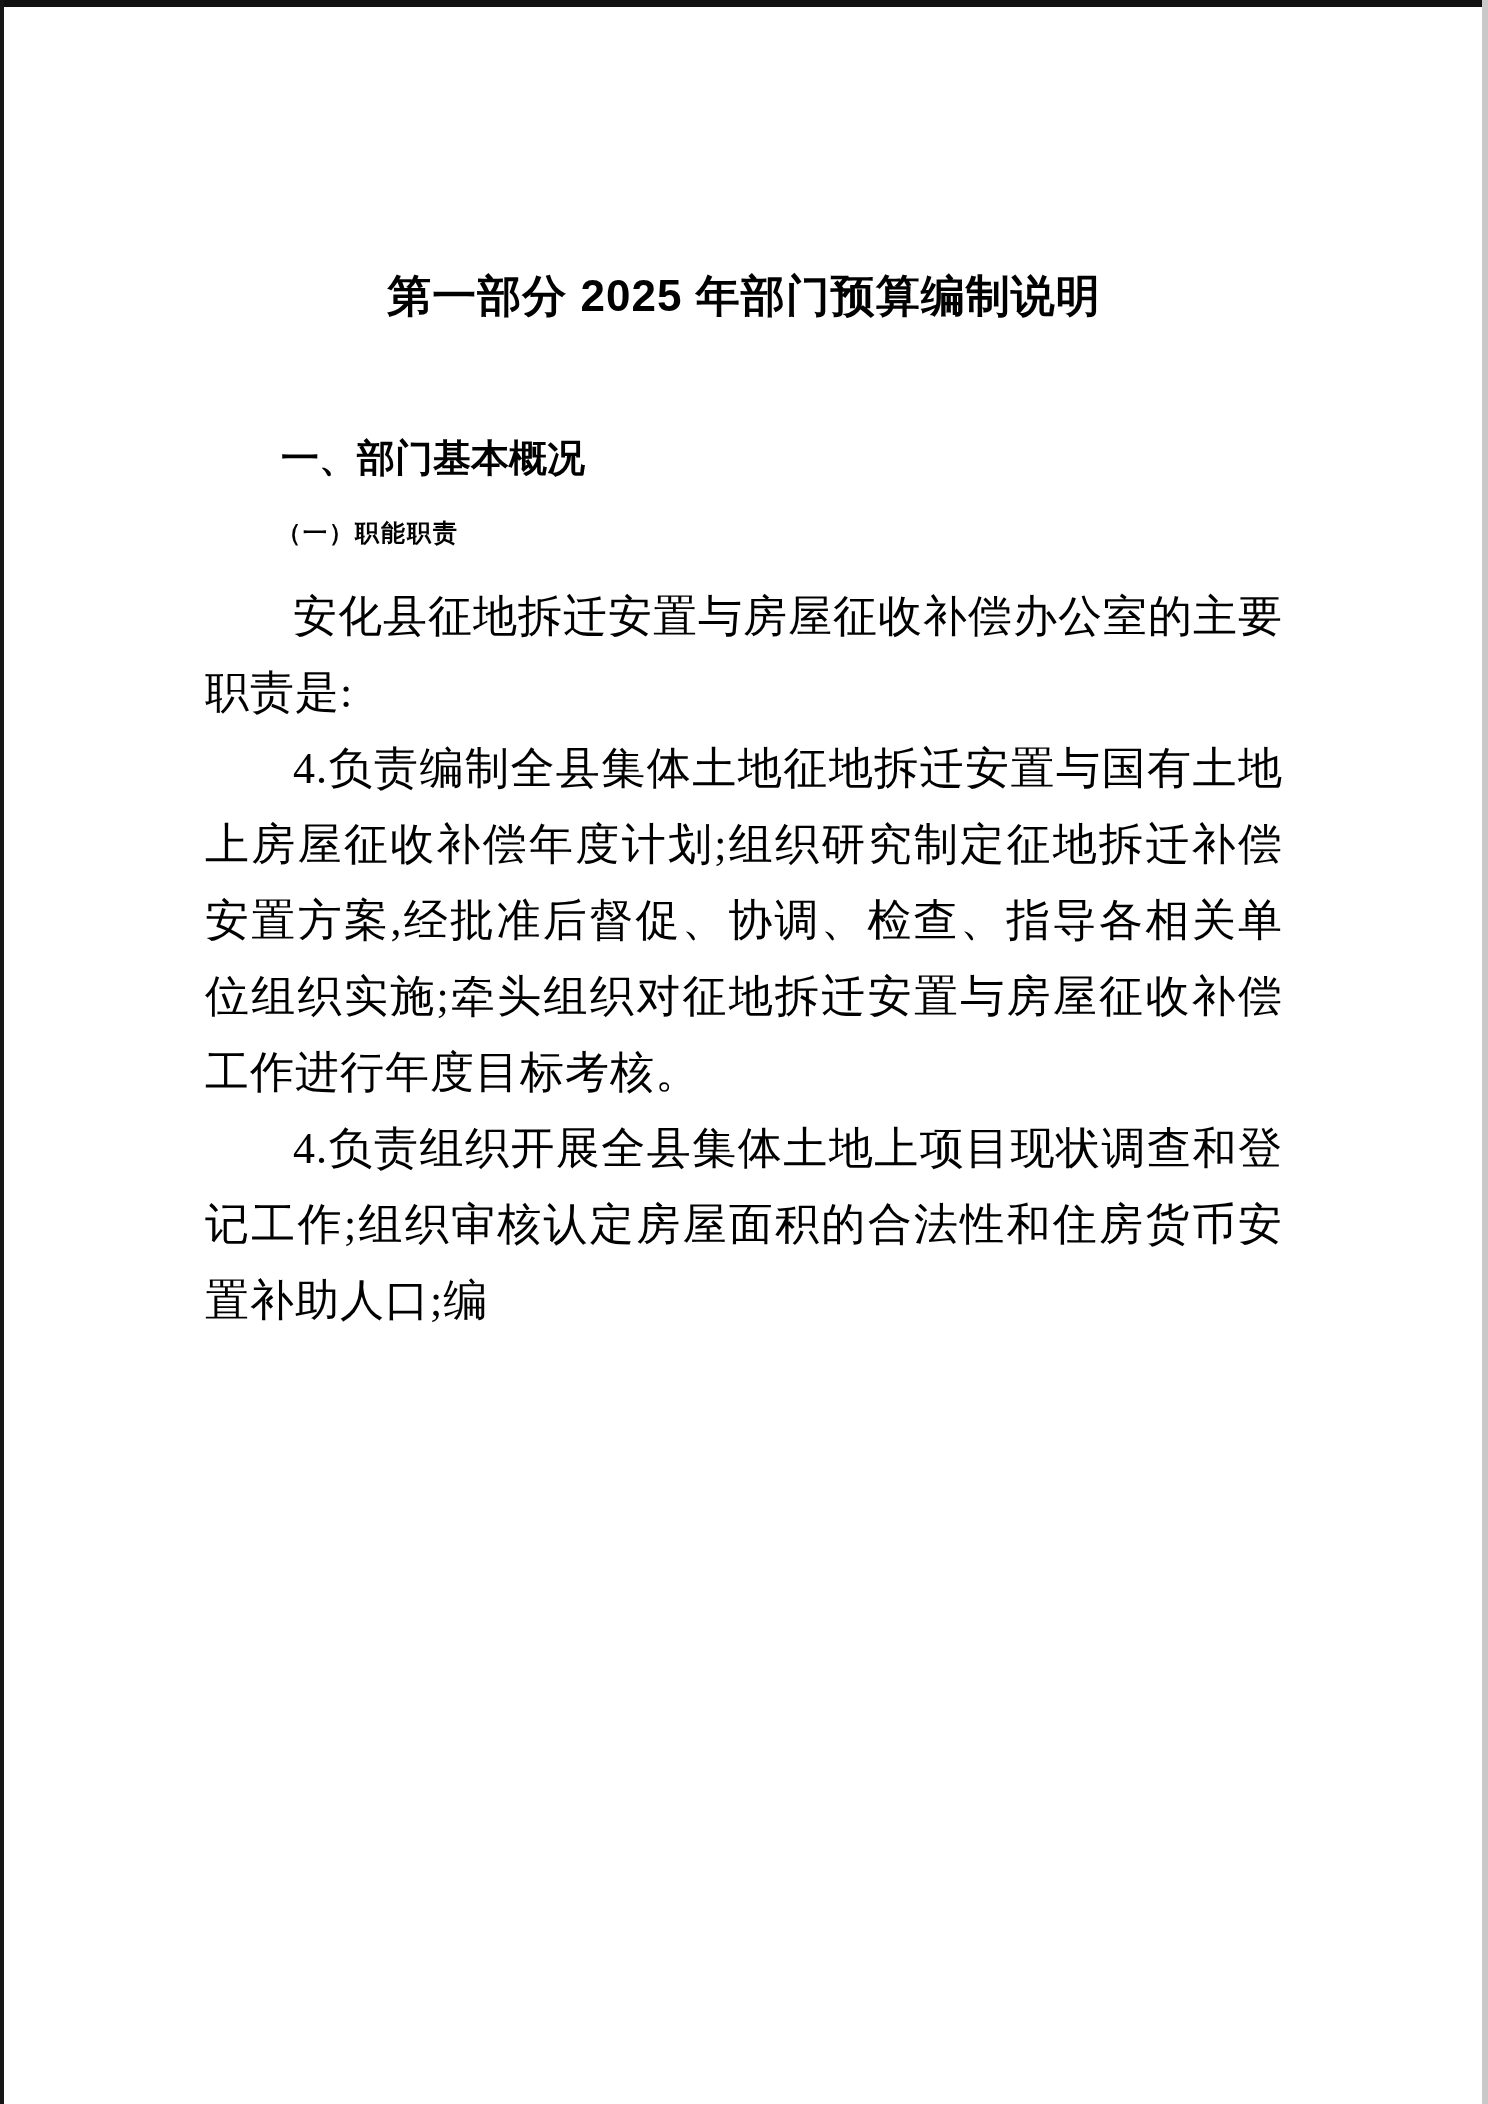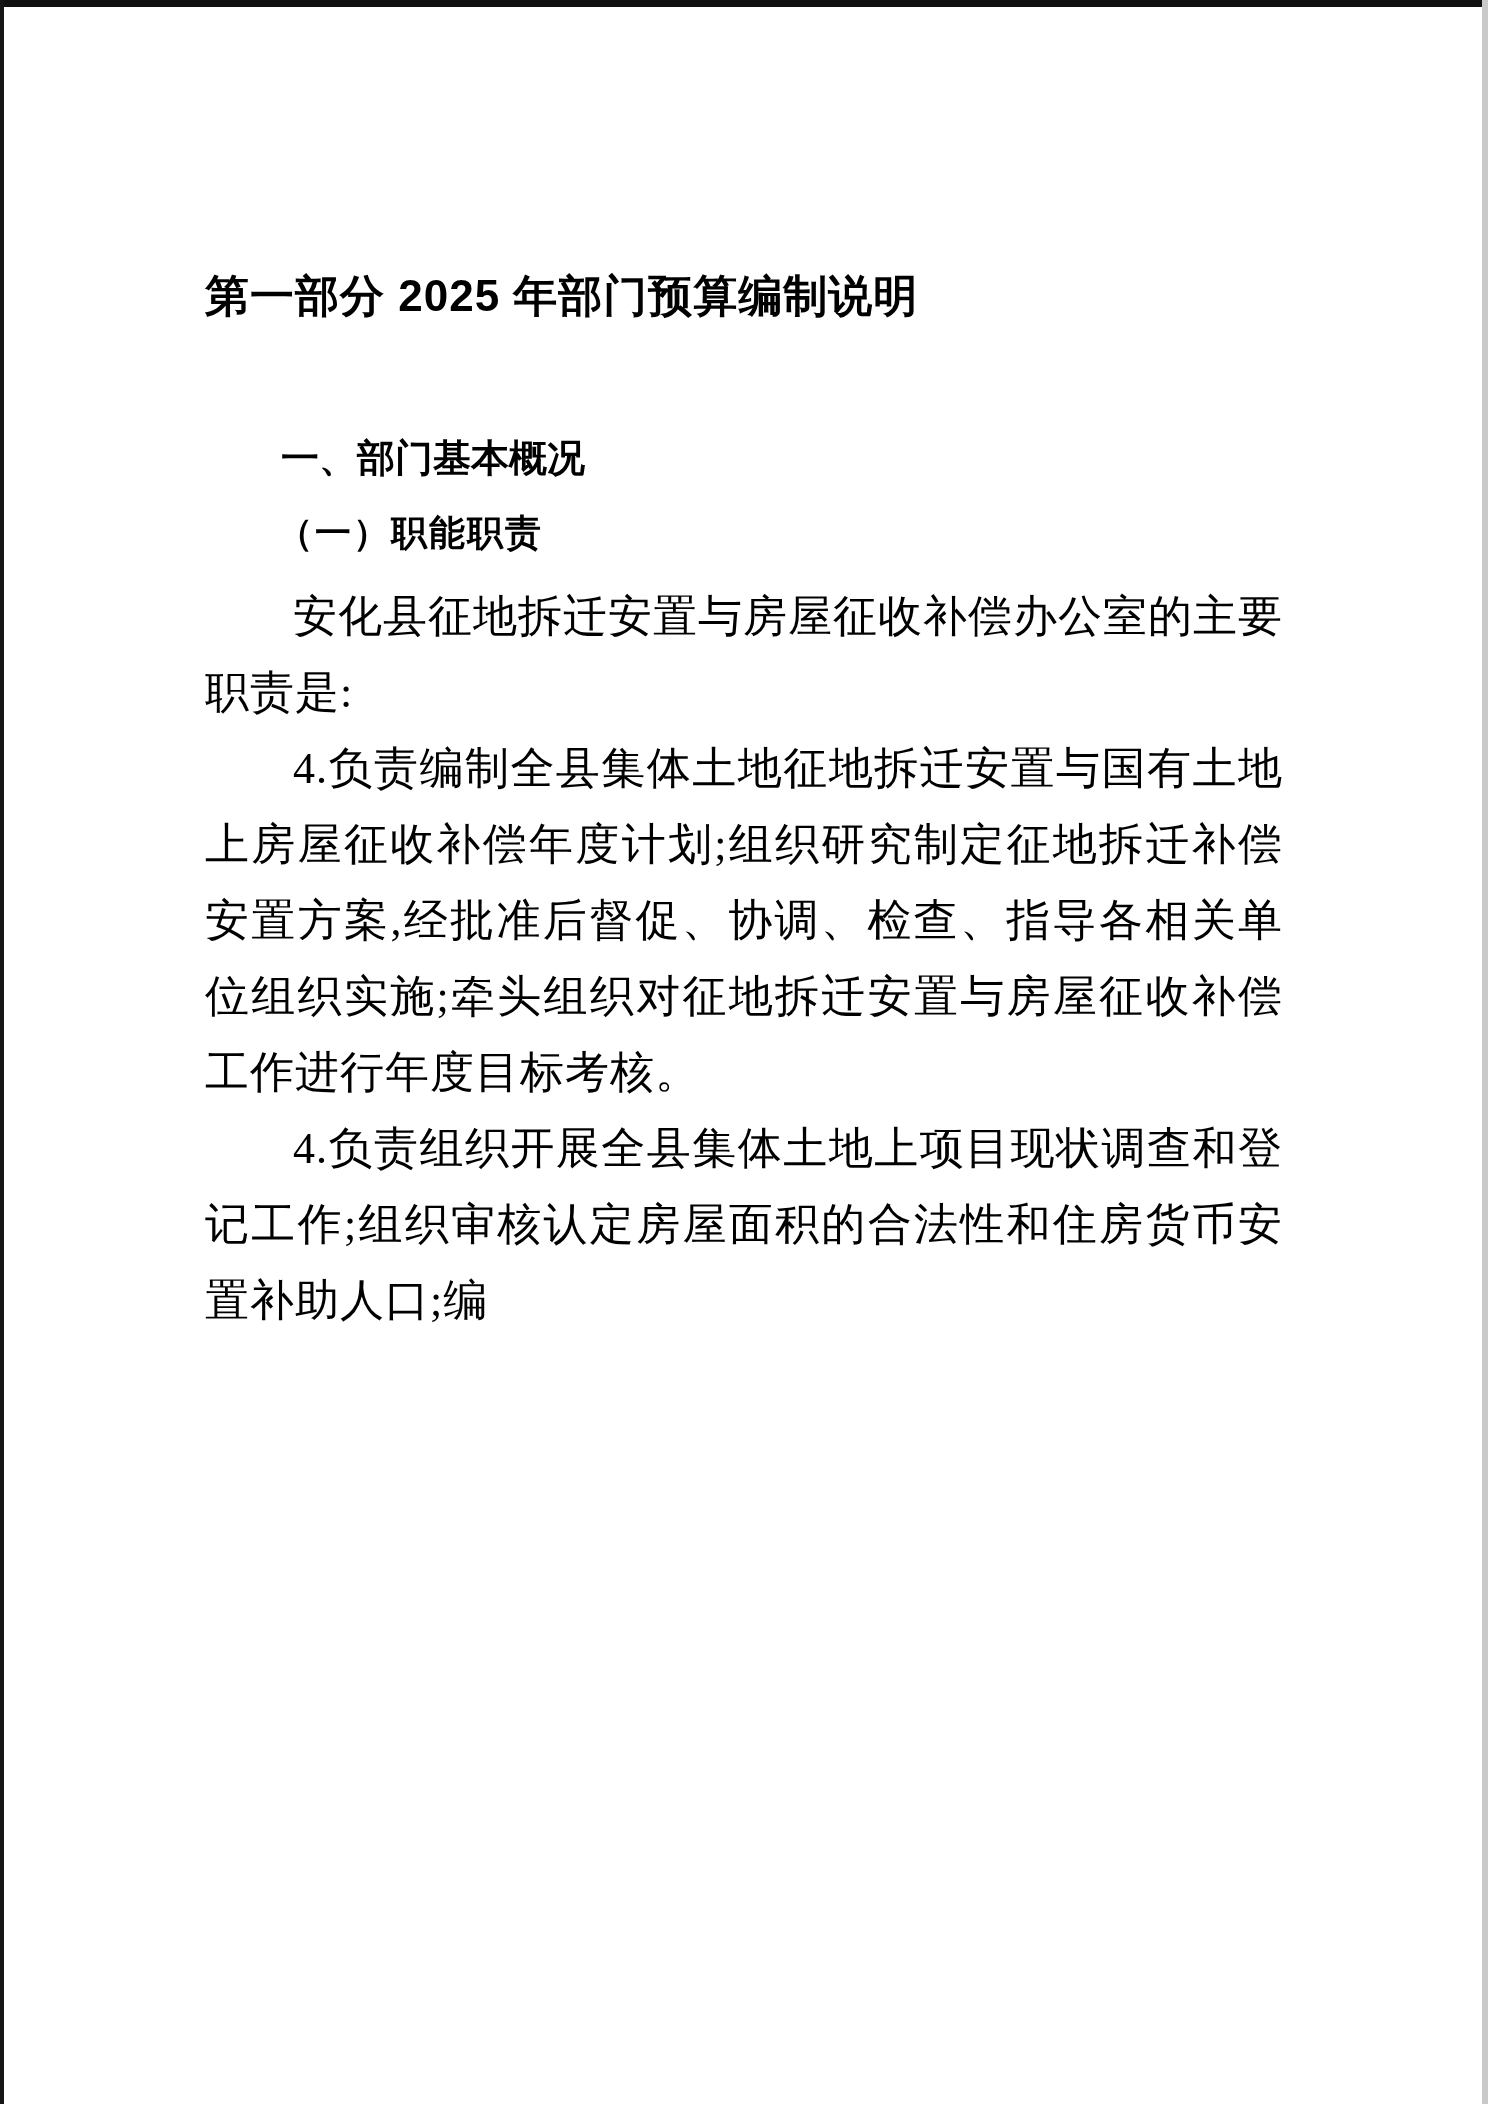--- a/index.html
+++ b/index.html
@@ -36,39 +36,40 @@
     background: #c9c9c9;
   }
   .content {
     position: absolute;
     left: 205px;
     top: 0;
     width: 1078px;
   }
   .doc-title {
     margin: 270px 0 0 0;
+    text-align: center;
     font-family: "Liberation Sans", "DejaVu Sans", sans-serif;
     font-weight: bold;
     font-size: 44px;
     line-height: 52px;
     letter-spacing: 1px;
     white-space: nowrap;
   }
   .section-heading {
     margin: 114px 0 17px 76px;
     font-family: "Liberation Sans", "DejaVu Sans", sans-serif;
     font-weight: bold;
     font-size: 38px;
     line-height: 44px;
   }
   .subsection-heading {
     margin: 32px 0 0 72px;
     font-family: "Liberation Serif", "DejaVu Serif", serif;
     font-weight: bold;
-    font-size: 36px;
+    font-size: 24px;
     line-height: 42px;
     letter-spacing: 2px;
   }
   .body-text {
     margin-top: 25px;
   }
   .body-text p {
     margin: 0;
     font-size: 44px;
     line-height: 76px;

